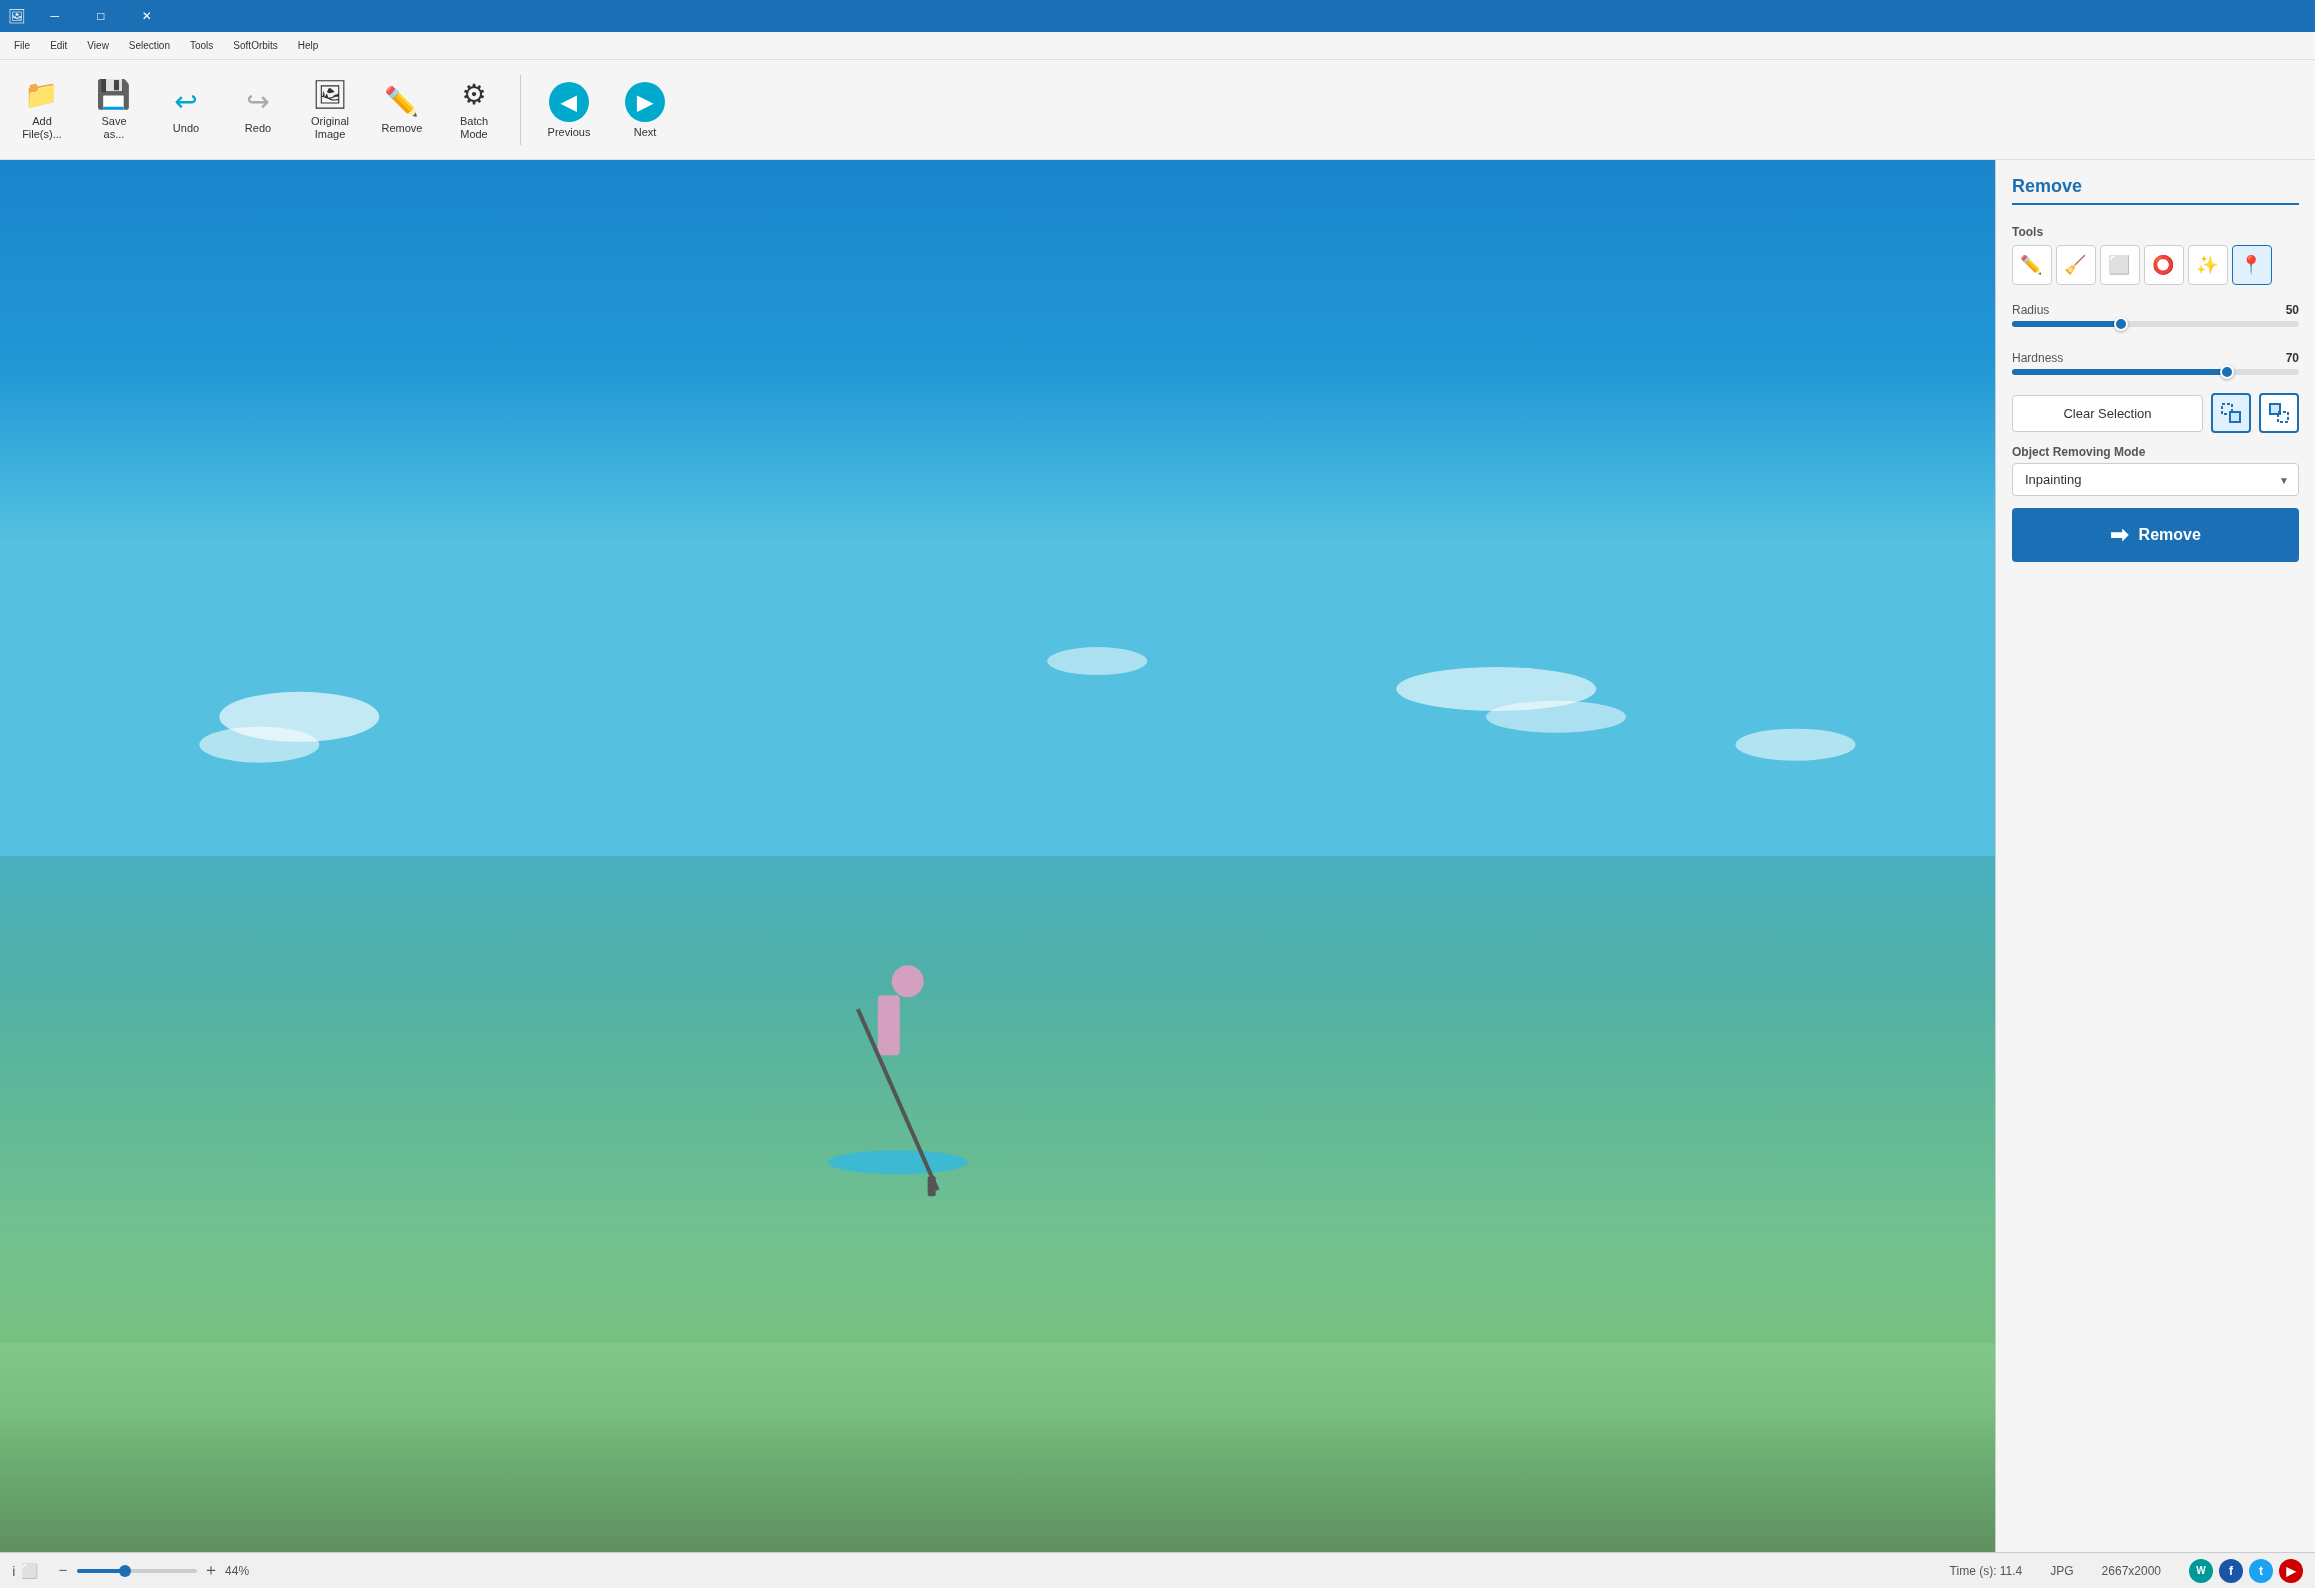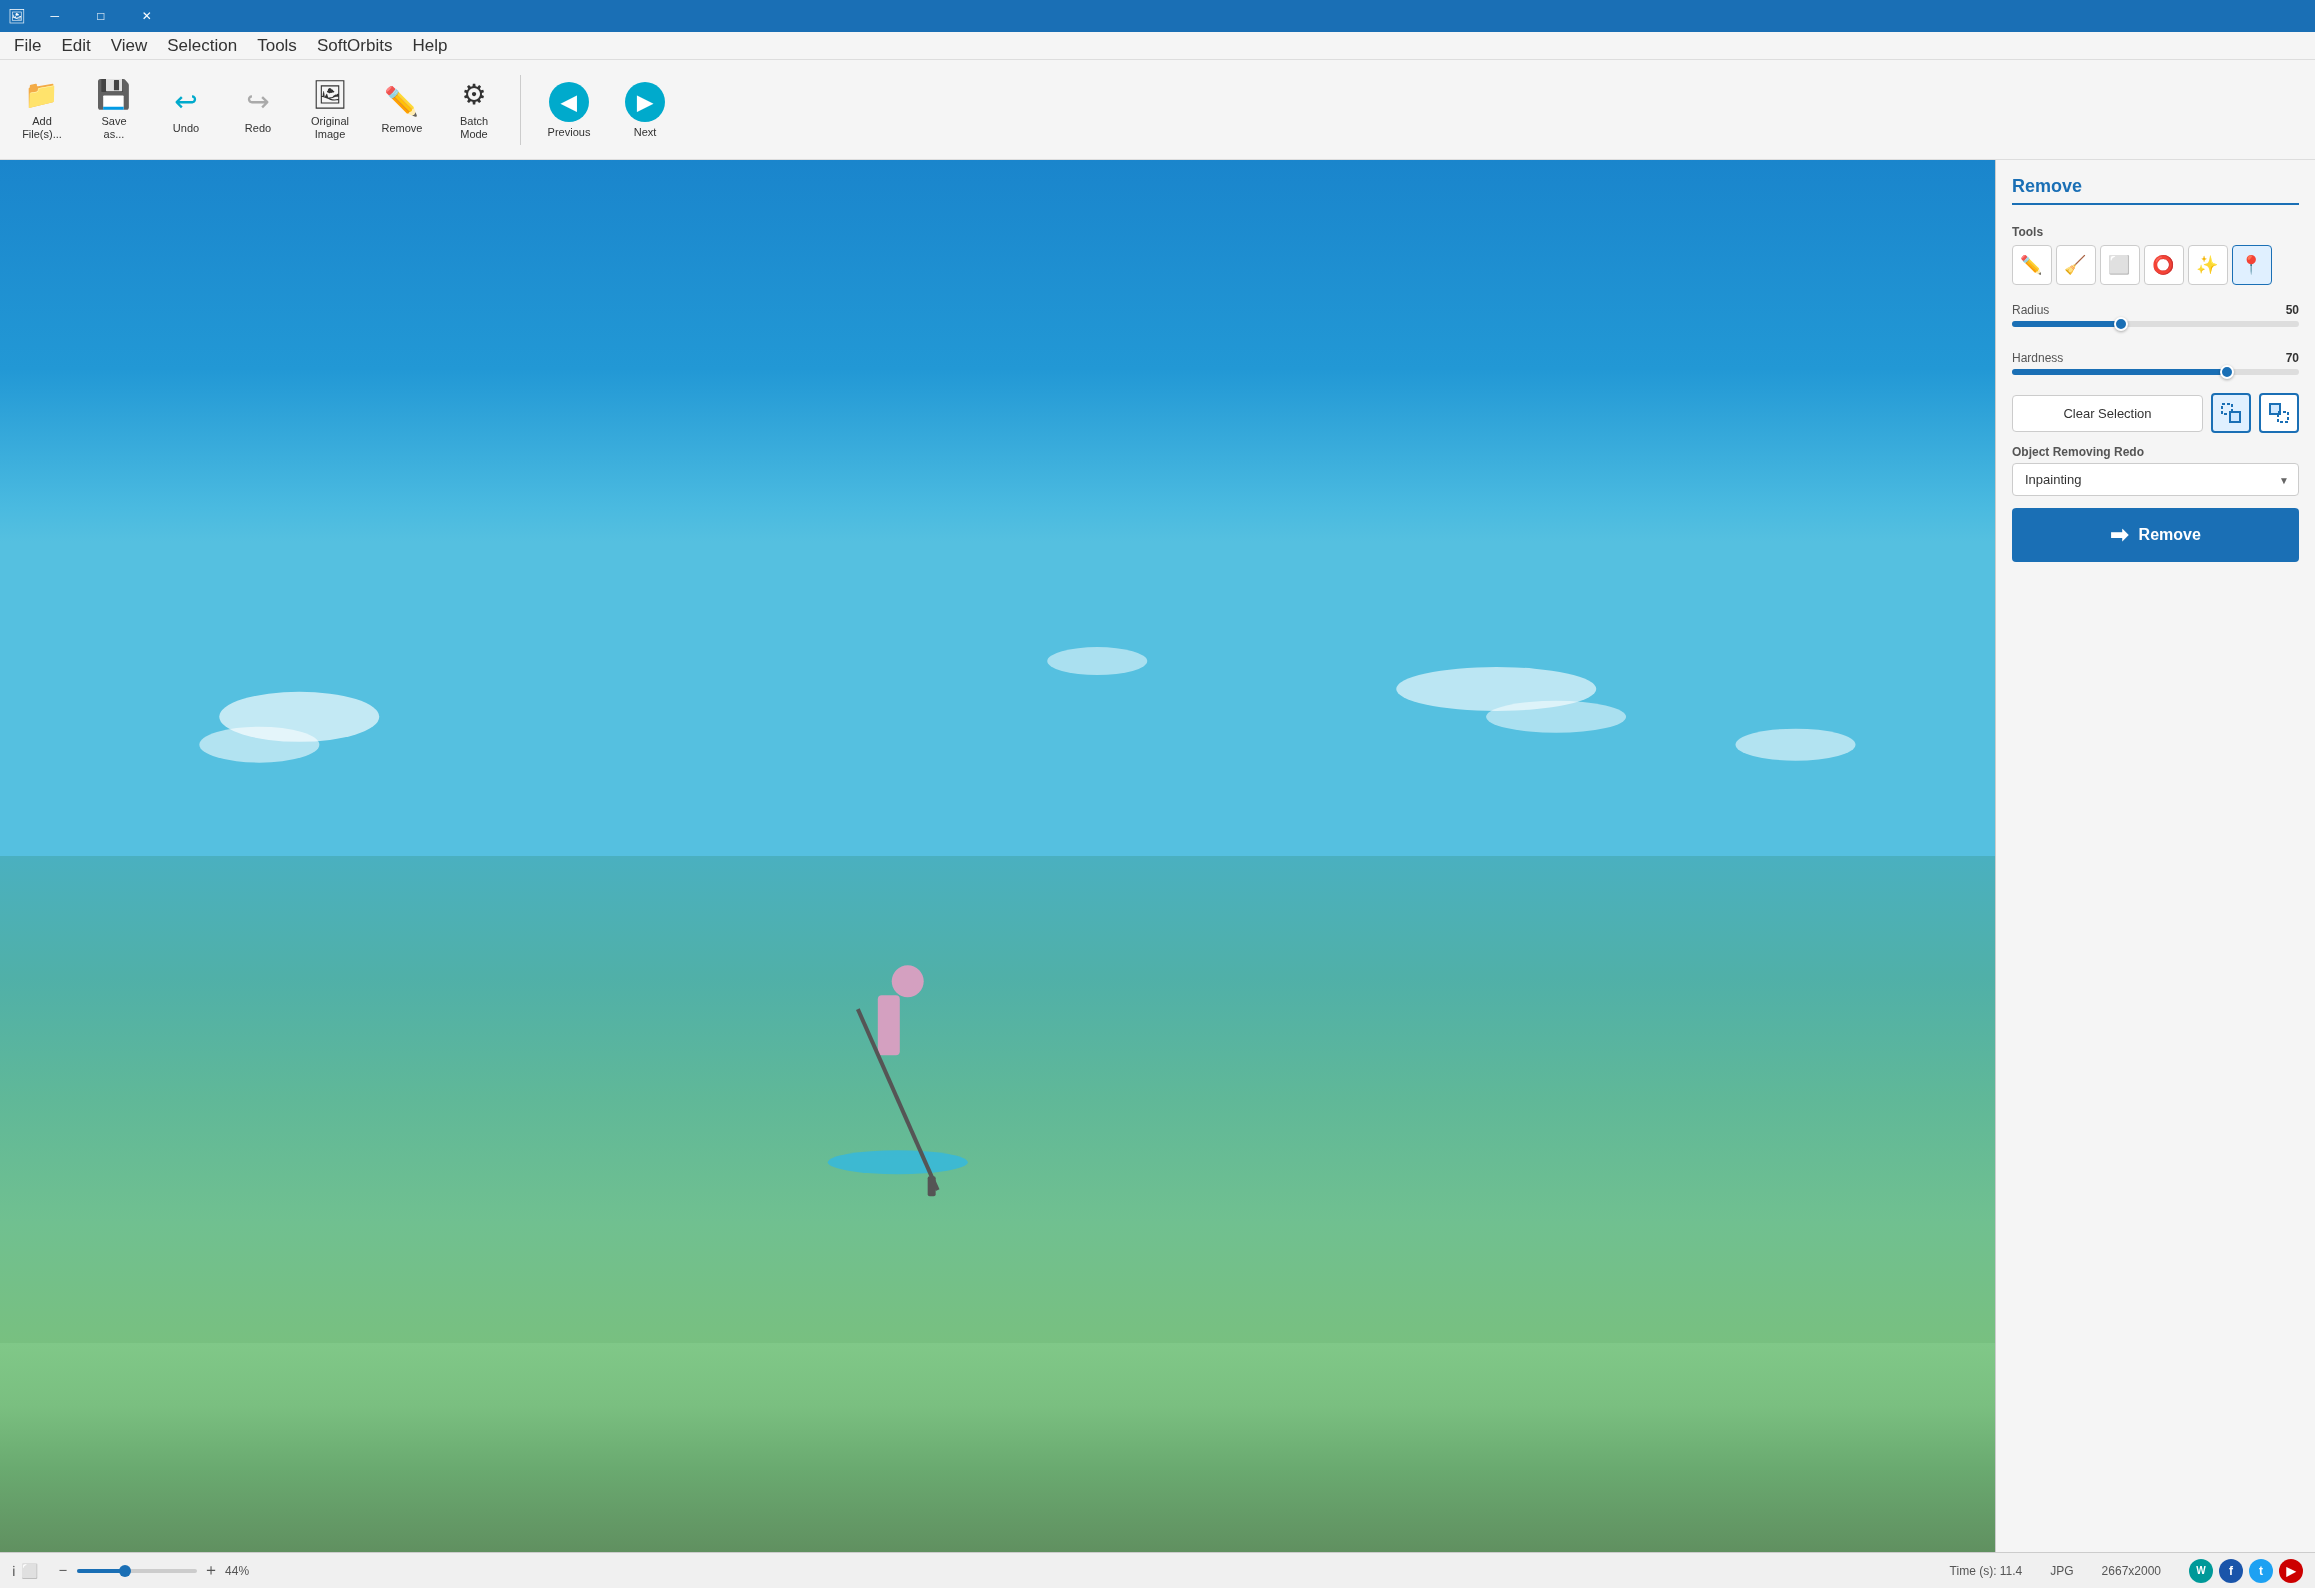--- a/index.html
+++ b/index.html
@@ -29,21 +29,21 @@
       background: #f5f5f5;
       height: 28px;
       display: flex;
       align-items: center;
       padding: 0 4px;
       border-bottom: 1px solid #ddd;
     }
     .menu-item {
       padding: 4px 10px;
       cursor: pointer;
-      font-size: 17px;
+      font-size: 10px;
       color: #333;
       height: 20px;
       display: flex;
       align-items: center;
     }
 
     
     #toolbar {
       background: #f5f5f5;
       height: 100px;
@@ -400,21 +400,21 @@
       </div>
       <div class="sel-icon-btn" title="Selection mode 2">
         <svg width="22" height="22" viewBox="0 0 22 22" fill="none" xmlns="http://www.w3.org/2000/svg">
           <rect x="2" y="2" width="10" height="10" stroke="#1a6fb5" stroke-width="2" fill="#d0e8ff"></rect>
           <rect x="10" y="10" width="10" height="10" stroke="#1a6fb5" stroke-width="2" stroke-dasharray="3 2" fill="none"></rect>
         </svg>
       </div>
     </div>
 
     <div>
-      <div class="mode-label">Object Removing Redo</div>
+      <div class="mode-label">Object Removing Mode</div>
       <div class="mode-select-wrapper">
         <select>
           <option>Inpainting</option>
           <option>Content Aware Fill</option>
           <option>Patch Match</option>
         </select>
       </div>
     </div>
 
     <button class="remove-btn">

